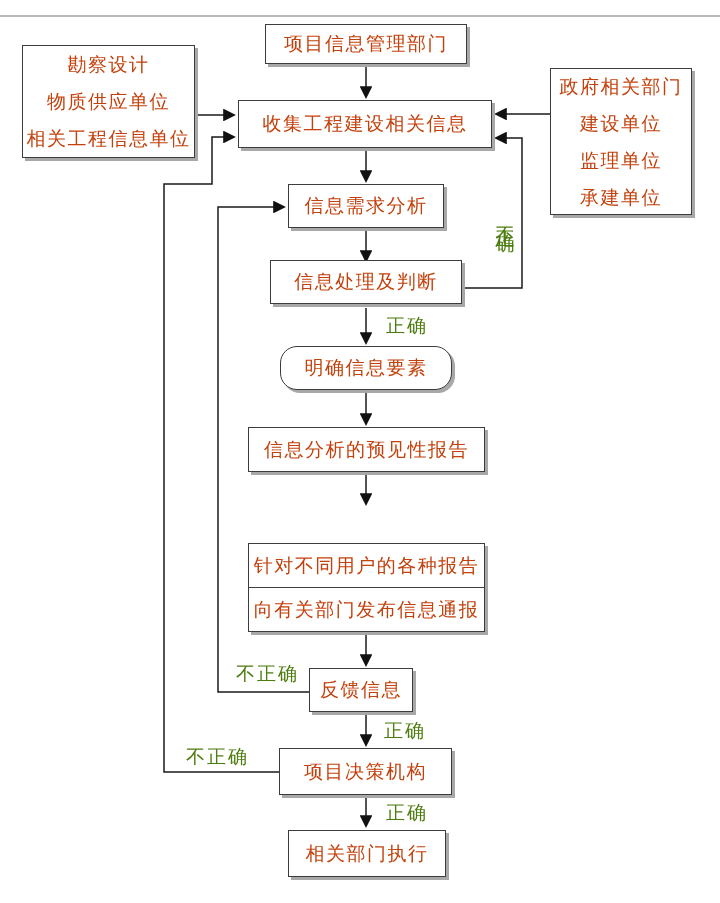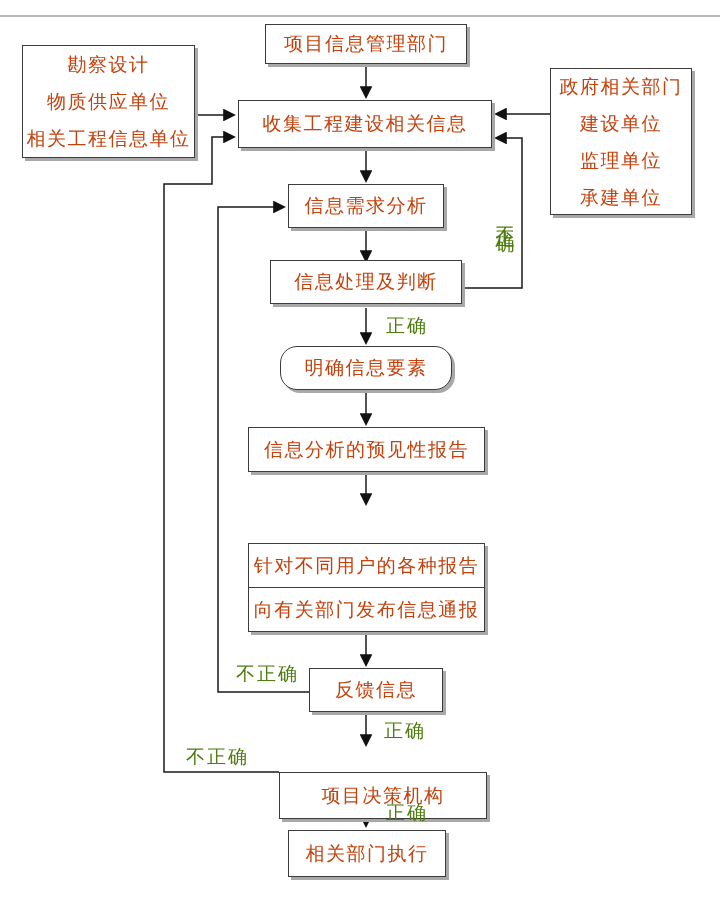--- a/index.html
+++ b/index.html
@@ -124,25 +124,25 @@
   </div>
 
   <div class="node" style="left:248px; top:518px; width:237px; height:45px;margin-top:25px;">
     <span>针对不同用户的各种报告</span>
   </div>
 
   <div class="node" style="left:248px; top:587px; width:237px; height:45px;">
     <span>向有关部门发布信息通报</span>
   </div>
 
-  <div class="node" style="left:309px; top:668px; width:134px; height:44px;text-align:right;">
+  <div class="node" style="left:309px; top:668px; width:104px; height:44px;text-align:right;">
     <span>反馈信息</span>
   </div>
 
-  <div class="node" style="left:279px; top:748px; width:208px; height:47px;margin-top:24px;">
+  <div class="node" style="left:279px; top:748px; width:173px; height:47px;">
     <span>项目决策机构</span>
   </div>
 
   <div class="node" style="left:288px; top:830px; width:158px; height:47px;">
     <span>相关部门执行</span>
   </div>
 
   <div class="lbl" style="left:386px; top:313px;">正确</div>
   <div class="lbl" style="left:384px; top:718px;">正确</div>
   <div class="lbl" style="left:386px; top:800px;">正确</div>

